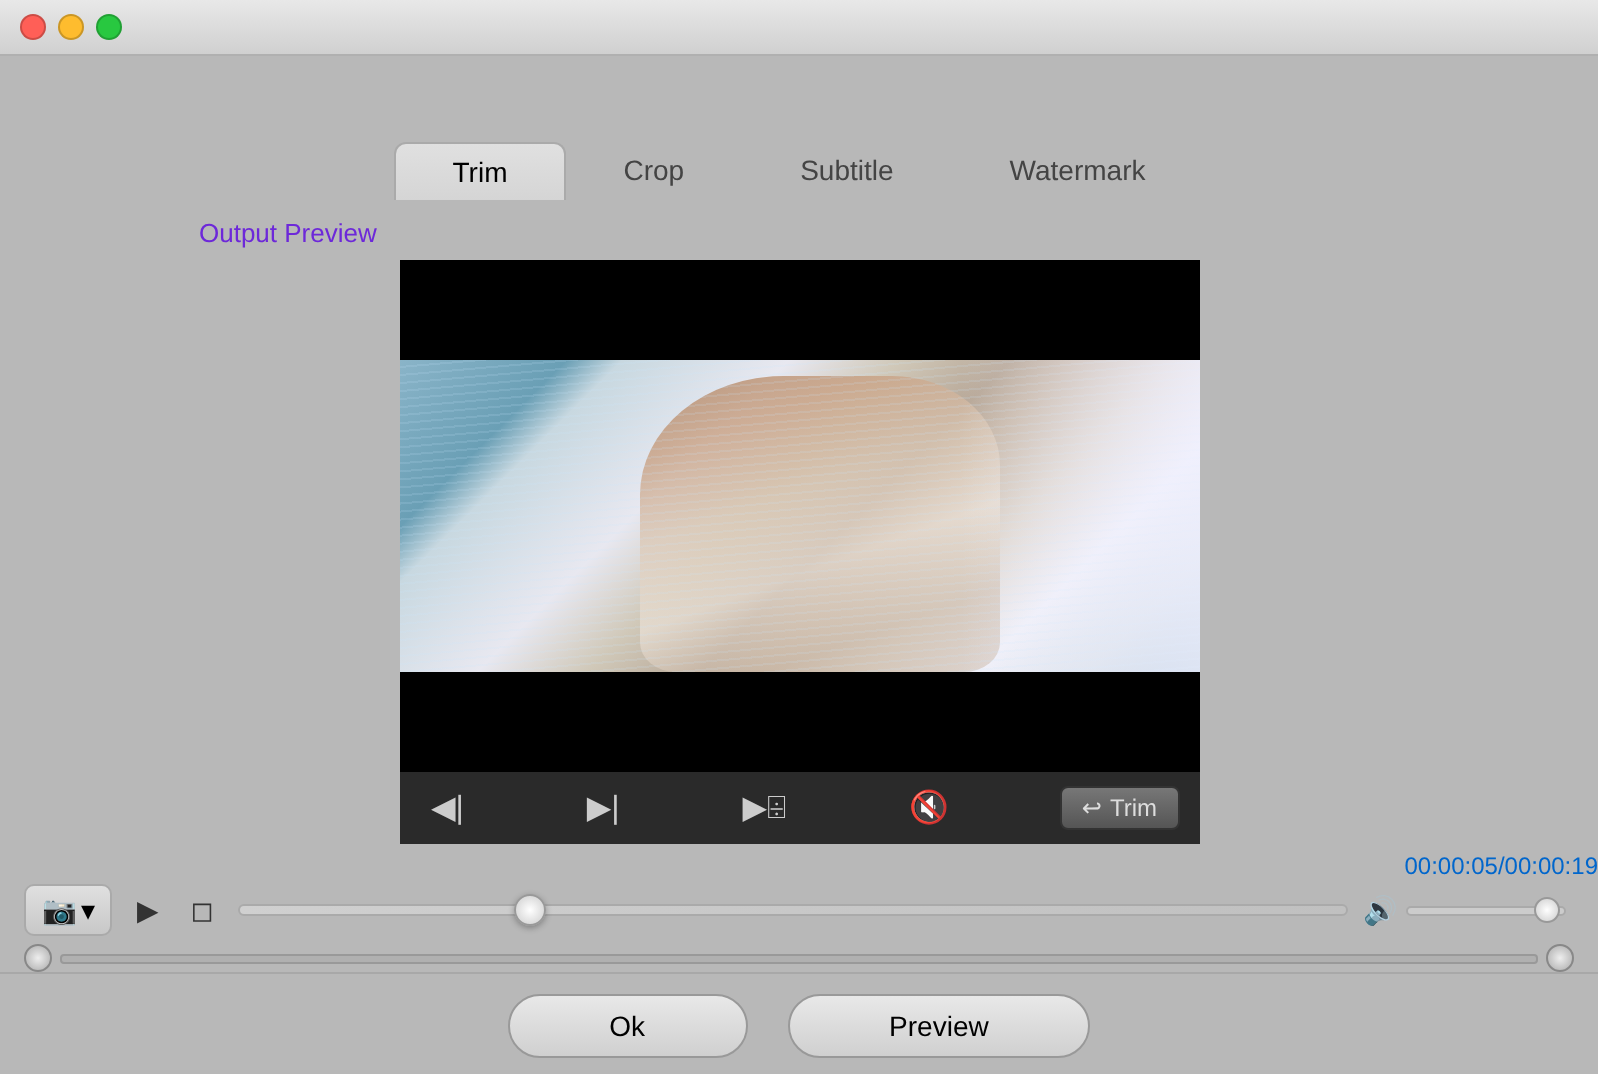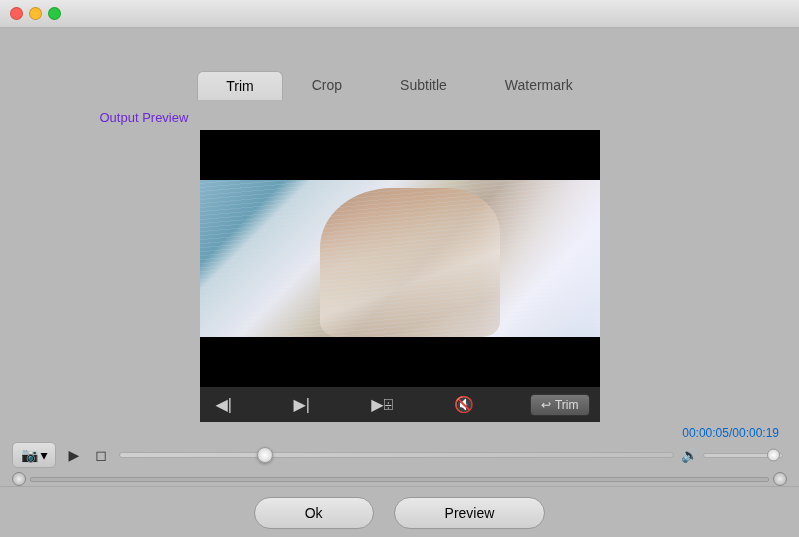--- a/index.html
+++ b/index.html
@@ -193,21 +193,20 @@
       padding: 4px 0 0 0;
       display: flex;
       flex-direction: column;
       align-items: center;
     }
 
     .time-display {
       font-size: 12px;
       color: #0066cc;
       align-self: flex-end;
-      margin-right: 20px;
       margin-bottom: 2px;
     }
 
     .controls-row {
       display: flex;
       align-items: center;
       width: 100%;
       padding: 0 12px;
       gap: 8px;
     }

